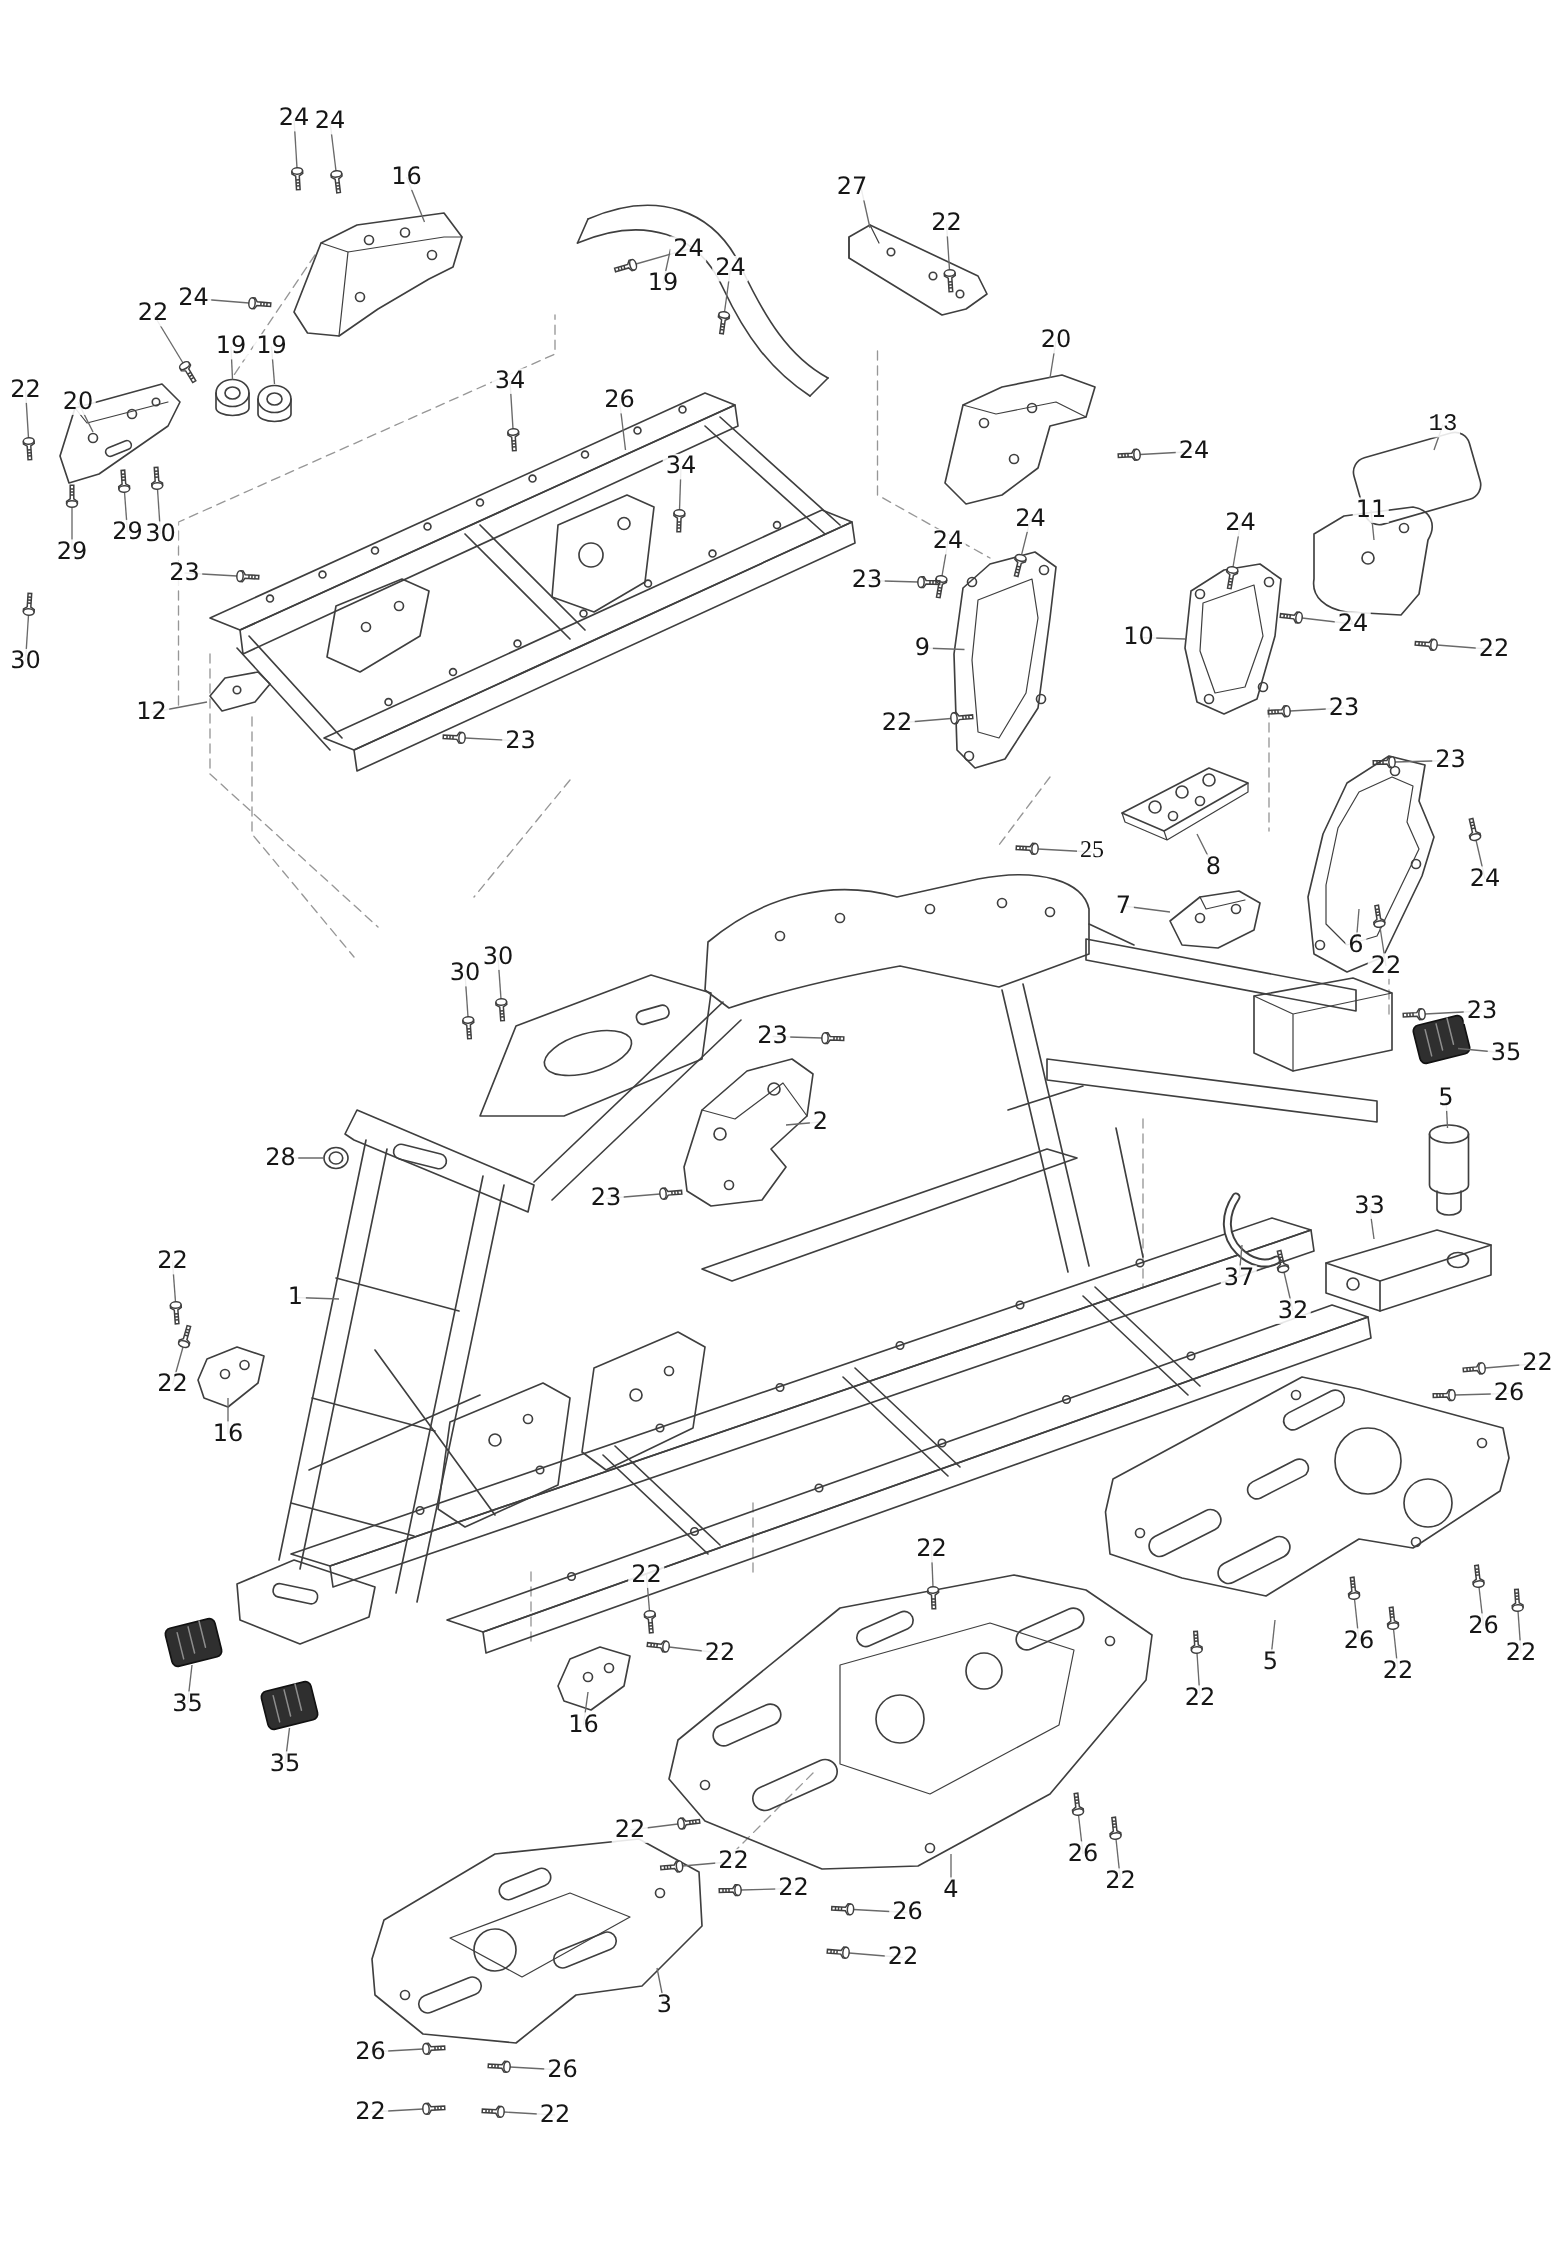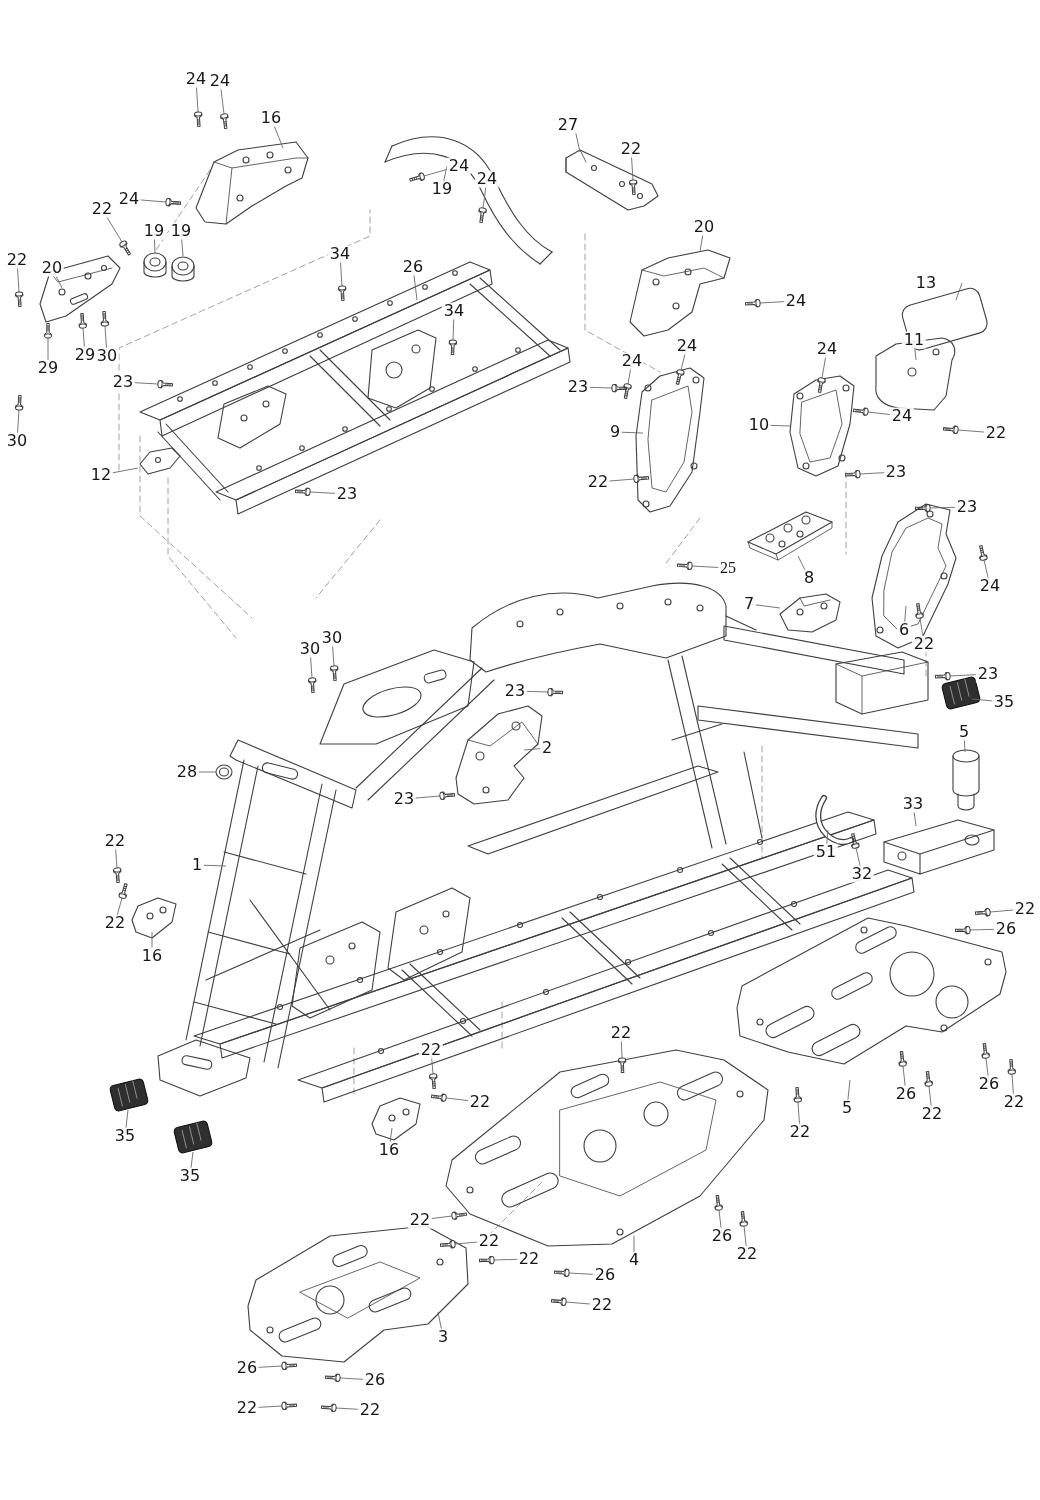--- a/index.html
+++ b/index.html
@@ -742,21 +742,21 @@
       <div class="part-label" style="left: 442px; top: 189px;">19</div>
       <div class="part-label" style="left: 129px; top: 199px;">24</div>
       <div class="part-label" style="left: 102px; top: 209px;">22</div>
       <div class="part-label" style="left: 154px; top: 231px;">19</div>
       <div class="part-label" style="left: 181px; top: 231px;">19</div>
       <div class="part-label" style="left: 704px; top: 227px;">20</div>
       <div class="part-label" style="left: 17px; top: 260px;">22</div>
       <div class="part-label" style="left: 52px; top: 268px;">20</div>
       <div class="part-label" style="left: 340px; top: 254px;">34</div>
       <div class="part-label" style="left: 413px; top: 267px;">26</div>
-      <div class="part-label" style="left: 926px; top: 283px;">13</div>
+      <div class="part-label" style="left: 962px; top: 283px; font-family: Liberation Mono, monospace;">13</div>
       <div class="part-label" style="left: 796px; top: 301px;">24</div>
       <div class="part-label" style="left: 454px; top: 311px;">34</div>
       <div class="part-label" style="left: 914px; top: 340px;">11</div>
       <div class="part-label" style="left: 85px; top: 355px;">29</div>
       <div class="part-label" style="left: 107px; top: 356px;">30</div>
       <div class="part-label" style="left: 48px; top: 368px;">29</div>
       <div class="part-label" style="left: 687px; top: 346px;">24</div>
       <div class="part-label" style="left: 827px; top: 349px;">24</div>
       <div class="part-label" style="left: 632px; top: 361px;">24</div>
       <div class="part-label" style="left: 123px; top: 382px;">23</div>
@@ -780,21 +780,21 @@
       <div class="part-label" style="left: 332px; top: 638px;">30</div>
       <div class="part-label" style="left: 310px; top: 649px;">30</div>
       <div class="part-label" style="left: 988px; top: 674px;">23</div>
       <div class="part-label" style="left: 1004px; top: 702px;">35</div>
       <div class="part-label" style="left: 515px; top: 691px;">23</div>
       <div class="part-label" style="left: 964px; top: 732px;">5</div>
       <div class="part-label" style="left: 547px; top: 748px;">2</div>
       <div class="part-label" style="left: 187px; top: 772px;">28</div>
       <div class="part-label" style="left: 404px; top: 799px;">23</div>
       <div class="part-label" style="left: 913px; top: 804px;">33</div>
-      <div class="part-label" style="left: 826px; top: 852px;">51</div>
+      <div class="part-label" style="left: 826px; top: 852px;">37</div>
       <div class="part-label" style="left: 862px; top: 874px;">32</div>
       <div class="part-label" style="left: 115px; top: 841px;">22</div>
       <div class="part-label" style="left: 197px; top: 865px;">1</div>
       <div class="part-label" style="left: 115px; top: 923px;">22</div>
       <div class="part-label" style="left: 152px; top: 956px;">16</div>
       <div class="part-label" style="left: 1025px; top: 909px;">22</div>
       <div class="part-label" style="left: 1006px; top: 929px;">26</div>
       <div class="part-label" style="left: 621px; top: 1033px;">22</div>
       <div class="part-label" style="left: 431px; top: 1050px;">22</div>
       <div class="part-label" style="left: 480px; top: 1102px;">22</div>

